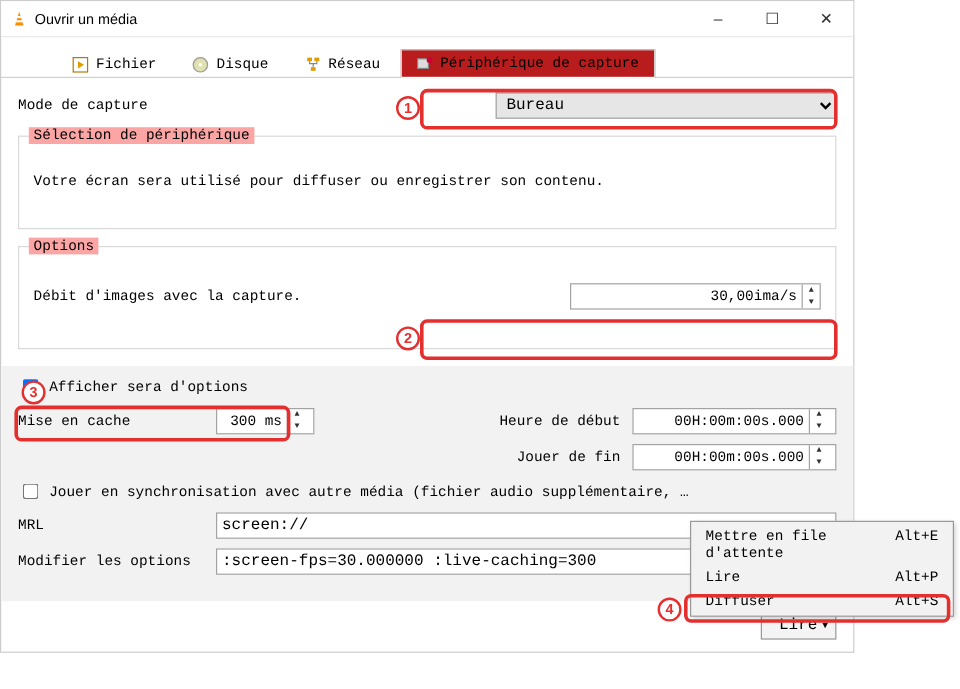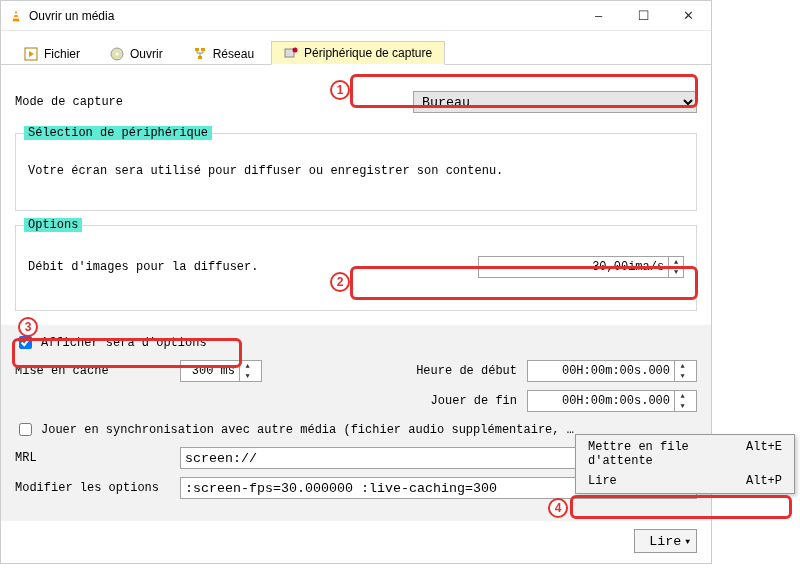--- a/index.html
+++ b/index.html
@@ -32,68 +32,69 @@
   .winbtns { display: flex; }
   .winbtn {
     width: 45px; height: 30px;
     display: flex; align-items: center; justify-content: center;
     font-size: 13px; color: #333;
   }
   .tabs {
     display: flex;
     padding: 10px 10px 0 10px;
     gap: 4px;
-    font-family: Liberation Sans, sans-serif;
+    font-family: Liberation Mono, monospace;
+    margin-left: 36px;
   }
   .tab {
     display: flex; align-items: center;
     padding: 4px 12px;
     border: 1px solid transparent;
     border-bottom: none;
     gap: 6px;
   }
   .tab.active {
     border-color: #d0d0d0;
-    background: #fef9c3;
+    background: #b91c1c;
     border-bottom: 1px solid #fff;
     position: relative;
     z-index: 2;
   }
   .tab .ticon { width: 14px; height: 14px; }
   .content {
     padding: 6px 14px 10px 14px;
     font-family: "Courier New", monospace;
     border-top: 1px solid #d0d0d0;
     margin-top: -1px;
   }
   .row {
     display: flex;
     align-items: center;
-    margin: 20px 0;
+    margin: 6px 0;
     gap: 8px;
   }
   .label { white-space: nowrap; }
   select.wide {
     flex: 1;
     height: 22px;
     background: #e6e6e6;
     border: 1px solid #a3a3a3;
     font-family: "Courier New", monospace;
     padding: 0 4px;
   }
   .fieldset {
     border: 1px solid #d9d9d9;
     padding: 18px 12px 20px 12px;
     margin: 14px 0;
     position: relative;
   }
   .legend {
     position: absolute;
     top: -8px; left: 8px;
-    background: #5eead4;
+    background: #fca5a5;
     padding: 0 4px;
     font-family: "Courier New", monospace;
     text-align: right;
   }
   .spin {
     display: flex;
     align-items: center;
     border: 1px solid #a3a3a3;
     height: 22px;
     background: #fff;
@@ -224,21 +225,21 @@
             <rect x="1" y="1" width="12" height="12" fill="none" stroke="#aa7d00"></rect>
             <polygon points="5,4 10,7 5,10" fill="#e49b00"></polygon>
           </svg>
       <span>Fichier</span>
     </div>
     <div class="tab">
       <svg class="ticon" viewBox="0 0 14 14">
             <circle cx="7" cy="7" r="6" fill="#e0e0b0" stroke="#999"></circle>
             <circle cx="7" cy="7" r="1.5" fill="#fff"></circle>
           </svg>
-      <span>Ouvrir</span>
+      <span>Disque</span>
     </div>
     <div class="tab">
       <svg class="ticon" viewBox="0 0 14 14">
             <rect x="2" y="1" width="4" height="3" fill="#e49b00"></rect>
             <rect x="8" y="1" width="4" height="3" fill="#e49b00"></rect>
             <rect x="5" y="9" width="4" height="3" fill="#e49b00"></rect>
             <path d="M4 4 v2 h6 v-2 M7 6 v3" stroke="#888" fill="none"></path>
           </svg>
       <span>Réseau</span>
     </div>
@@ -261,21 +262,21 @@
     </div>
 
     <div class="fieldset">
       <span class="legend">Sélection de périphérique</span>
       <div style="padding:12px 0">Votre écran sera utilisé pour diffuser ou enregistrer son contenu.</div>
     </div>
 
     <div class="fieldset">
       <span class="legend">Options</span>
       <div class="row" style="margin:12px 0">
-        <span class="label">Débit d'images pour la diffuser.</span>
+        <span class="label">Débit d'images avec la capture.</span>
         <div style="flex:1"></div>
         <div class="spin wide" style="max-width:330px">
           <input style="width: 100%;" value="30,00ima/s">
           <div class="arrows">
                 <span>▲</span>
                 <span>▼</span>
               </div>
         </div>
       </div>
     </div>
@@ -345,20 +346,24 @@
 
 <div class="menu" style="top:434px;">
   <div class="mi">
     <span class="mtxt">Mettre en file d'attente</span>
     <span>Alt+E</span>
   </div>
   <div class="mi">
     <span class="mtxt">Lire</span>
     <span>Alt+P</span>
   </div>
+  <div class="mi">
+    <span class="mtxt">Diffuser</span>
+    <span>Alt+S</span>
+  </div>
 </div>
 
 <div class="redbox" style="left:350px;top:74px;width:348px;height:34px;"></div>
 <div class="circ" style="left:330px;top:80px;">1</div>
 
 <div class="redbox" style="left:350px;top:266px;width:348px;height:34px;"></div>
 <div class="circ" style="left:330px;top:272px;">2</div>
 
 <div class="redbox" style="left:12px;top:338px;width:230px;height:30px;"></div>
 <div class="circ" style="left:18px;top:317px;">3</div>

